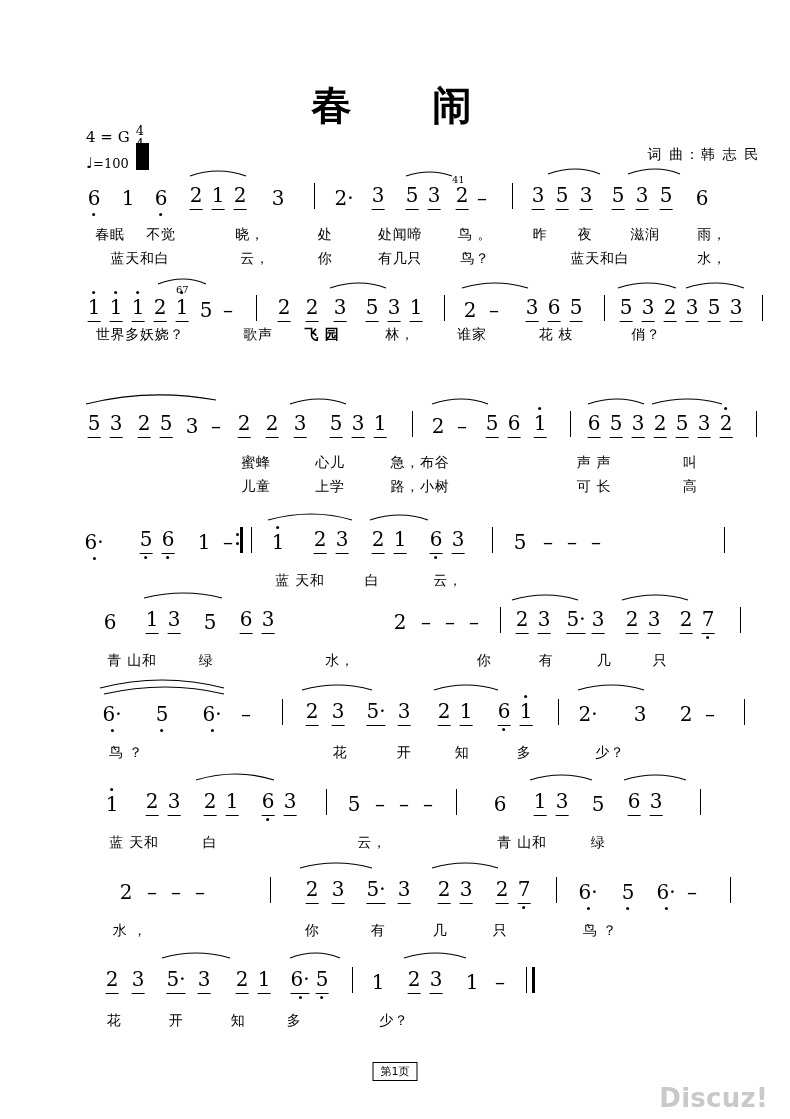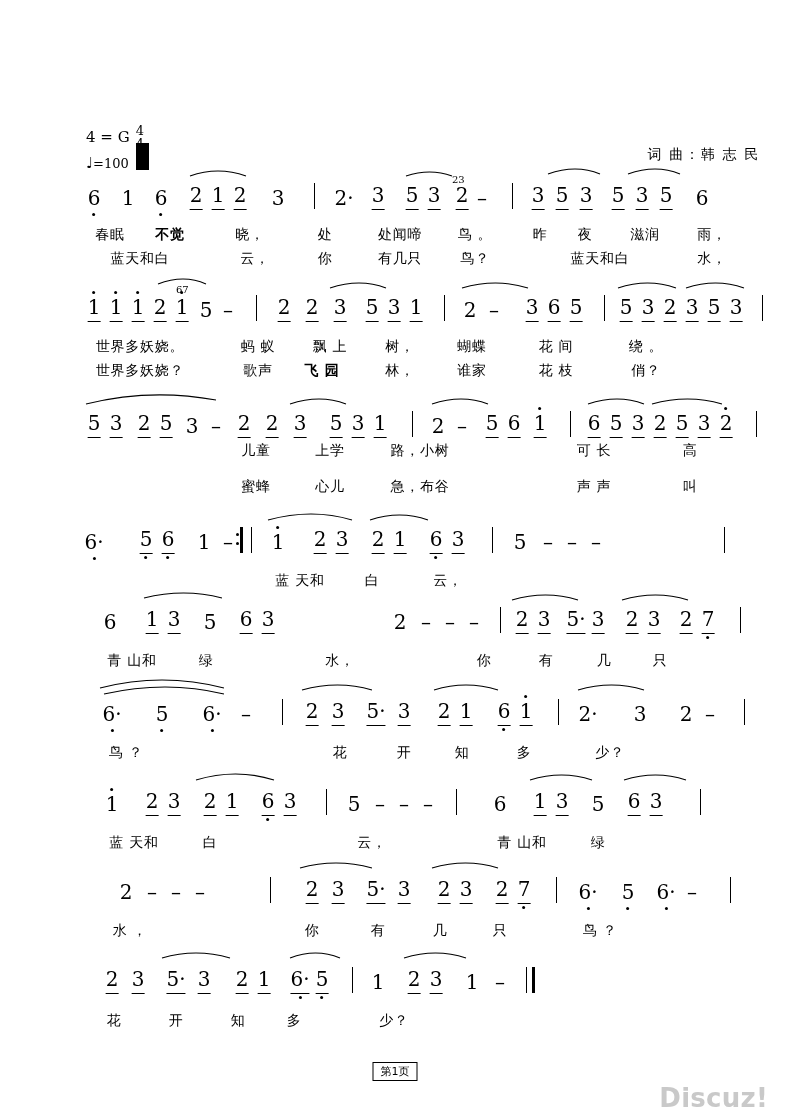--- a/index.html
+++ b/index.html
@@ -195,20 +195,23 @@
     position: absolute;
     font-size: 10px;
     font-family: "DejaVu Serif", serif;
   }
 </style>
 </head>
 <body>
 
 <div class="sheet">
 
+  <div class="title">
+    <span>春</span><span class="gap"></span><span>闹</span>
+  </div>
 
   <div class="keyblock">
     <div class="row1">
       <span>4 = G</span>
       <span class="frac">
         <span class="num">4</span>
         <span class="bar"></span>
         <span class="den">4</span>
       </span>
     </div>
@@ -226,35 +229,35 @@
       <span class="tok dotd" style="left:161px;">6</span>
       <span class="tok u1" style="left:196px;">2</span>
       <span class="tok u1" style="left:218px;">1</span>
       <span class="tok u1" style="left:240px;">2</span>
       <span class="tok" style="left:278px;">3</span>
       <span class="bar" style="left:314px;"></span>
       <span class="tok" style="left:344px;">2·</span>
       <span class="tok u1" style="left:378px;">3</span>
       <span class="tok u1" style="left:412px;">5</span>
       <span class="tok u1" style="left:434px;">3</span>
-      <span class="tupnum" style="left:452px; top:-2px;">23</span>
+      <span class="tupnum" style="left:452px; top:-2px;">41</span>
       <span class="tok u1" style="left:462px;">2</span>
       <span class="tok" style="left:482px;">–</span>
       <span class="bar" style="left:512px;"></span>
       <span class="tok u1" style="left:538px;">3</span>
       <span class="tok u1" style="left:562px;">5</span>
       <span class="tok u1" style="left:586px;">3</span>
       <span class="tok u1" style="left:618px;">5</span>
       <span class="tok u1" style="left:642px;">3</span>
       <span class="tok u1" style="left:666px;">5</span>
       <span class="tok" style="left:702px;">6</span>
     </div>
     <div class="lyric" style="margin-top:12px;">
       <span class="lt" style="left:110px;">春眠</span>
-      <span class="lt" style="left:170px;font-weight:bold;">不觉</span>
+      <span class="lt" style="left:161px;">不觉</span>
       <span class="lt" style="left:250px;">晓，</span>
       <span class="lt" style="left:325px;">处</span>
       <span class="lt" style="left:400px;">处闻啼</span>
       <span class="lt" style="left:475px;">鸟 。</span>
       <span class="lt" style="left:540px;">昨</span>
       <span class="lt" style="left:585px;">夜</span>
       <span class="lt" style="left:645px;">滋润</span>
       <span class="lt" style="left:712px;">雨，</span>
     </div>
     <div class="lyric">
@@ -293,29 +296,20 @@
       <span class="tok u1" style="left:576px;">5</span>
       <span class="bar" style="left:604px;"></span>
       <span class="tok u1" style="left:626px;">5</span>
       <span class="tok u1" style="left:648px;">3</span>
       <span class="tok u1" style="left:670px;">2</span>
       <span class="tok u1" style="left:692px;">3</span>
       <span class="tok u1" style="left:714px;">5</span>
       <span class="tok u1" style="left:736px;">3</span>
       <span class="bar" style="left:762px;"></span>
     </div>
-    <div class="lyric" style="margin-top:12px;">
-      <span class="lt" style="left:140px;">世界多妖娆。</span>
-      <span class="lt" style="left:258px;">蚂 蚁</span>
-      <span class="lt" style="left:330px;">飘 上</span>
-      <span class="lt" style="left:400px;">树，</span>
-      <span class="lt" style="left:472px;">蝴蝶</span>
-      <span class="lt" style="left:556px;">花 间</span>
-      <span class="lt" style="left:646px;">绕 。</span>
-    </div>
     <div class="lyric">
       <span class="lt" style="left:140px;">世界多妖娆？</span>
       <span class="lt" style="left:258px;">歌声</span>
       <span class="lt" style="left:322px;font-weight:bold;">飞 园</span>
       <span class="lt" style="left:400px;">林，</span>
       <span class="lt" style="left:472px;">谁家</span>
       <span class="lt" style="left:556px;">花 枝</span>
       <span class="lt" style="left:646px;">俏？</span>
     </div>
   </div>
@@ -343,33 +337,33 @@
       <span class="bar" style="left:570px;"></span>
       <span class="tok u1" style="left:594px;">6</span>
       <span class="tok u1" style="left:616px;">5</span>
       <span class="tok u1" style="left:638px;">3</span>
       <span class="tok u1" style="left:660px;">2</span>
       <span class="tok u1" style="left:682px;">5</span>
       <span class="tok u1" style="left:704px;">3</span>
       <span class="tok u1 dotu" style="left:726px;">2</span>
       <span class="bar" style="left:756px;"></span>
     </div>
+    <div class="lyric" style="margin-top:12px;">
+      <span class="lt" style="left:256px;">蜜蜂</span>
+      <span class="lt" style="left:330px;">心儿</span>
+      <span class="lt" style="left:420px;">急，布谷</span>
+      <span class="lt" style="left:594px;">声 声</span>
+      <span class="lt" style="left:690px;">叫</span>
+    </div>
     <div class="lyric">
       <span class="lt" style="left:256px;">儿童</span>
       <span class="lt" style="left:330px;">上学</span>
       <span class="lt" style="left:420px;">路，小树</span>
       <span class="lt" style="left:594px;">可 长</span>
       <span class="lt" style="left:690px;">高</span>
-    </div>
-    <div class="lyric" style="margin-top:12px;">
-      <span class="lt" style="left:256px;">蜜蜂</span>
-      <span class="lt" style="left:330px;">心儿</span>
-      <span class="lt" style="left:420px;">急，布谷</span>
-      <span class="lt" style="left:594px;">声 声</span>
-      <span class="lt" style="left:690px;">叫</span>
     </div>
   </div>
 
   <div class="system" style="top:520px;">
     <div class="notes">
       <span class="tok dotd" style="left:94px;">6·</span>
       <span class="tok u1 dotd" style="left:146px;">5</span>
       <span class="tok u1 dotd" style="left:168px;">6</span>
       <span class="tok" style="left:204px;">1</span>
       <span class="tok" style="left:228px;">–</span>

